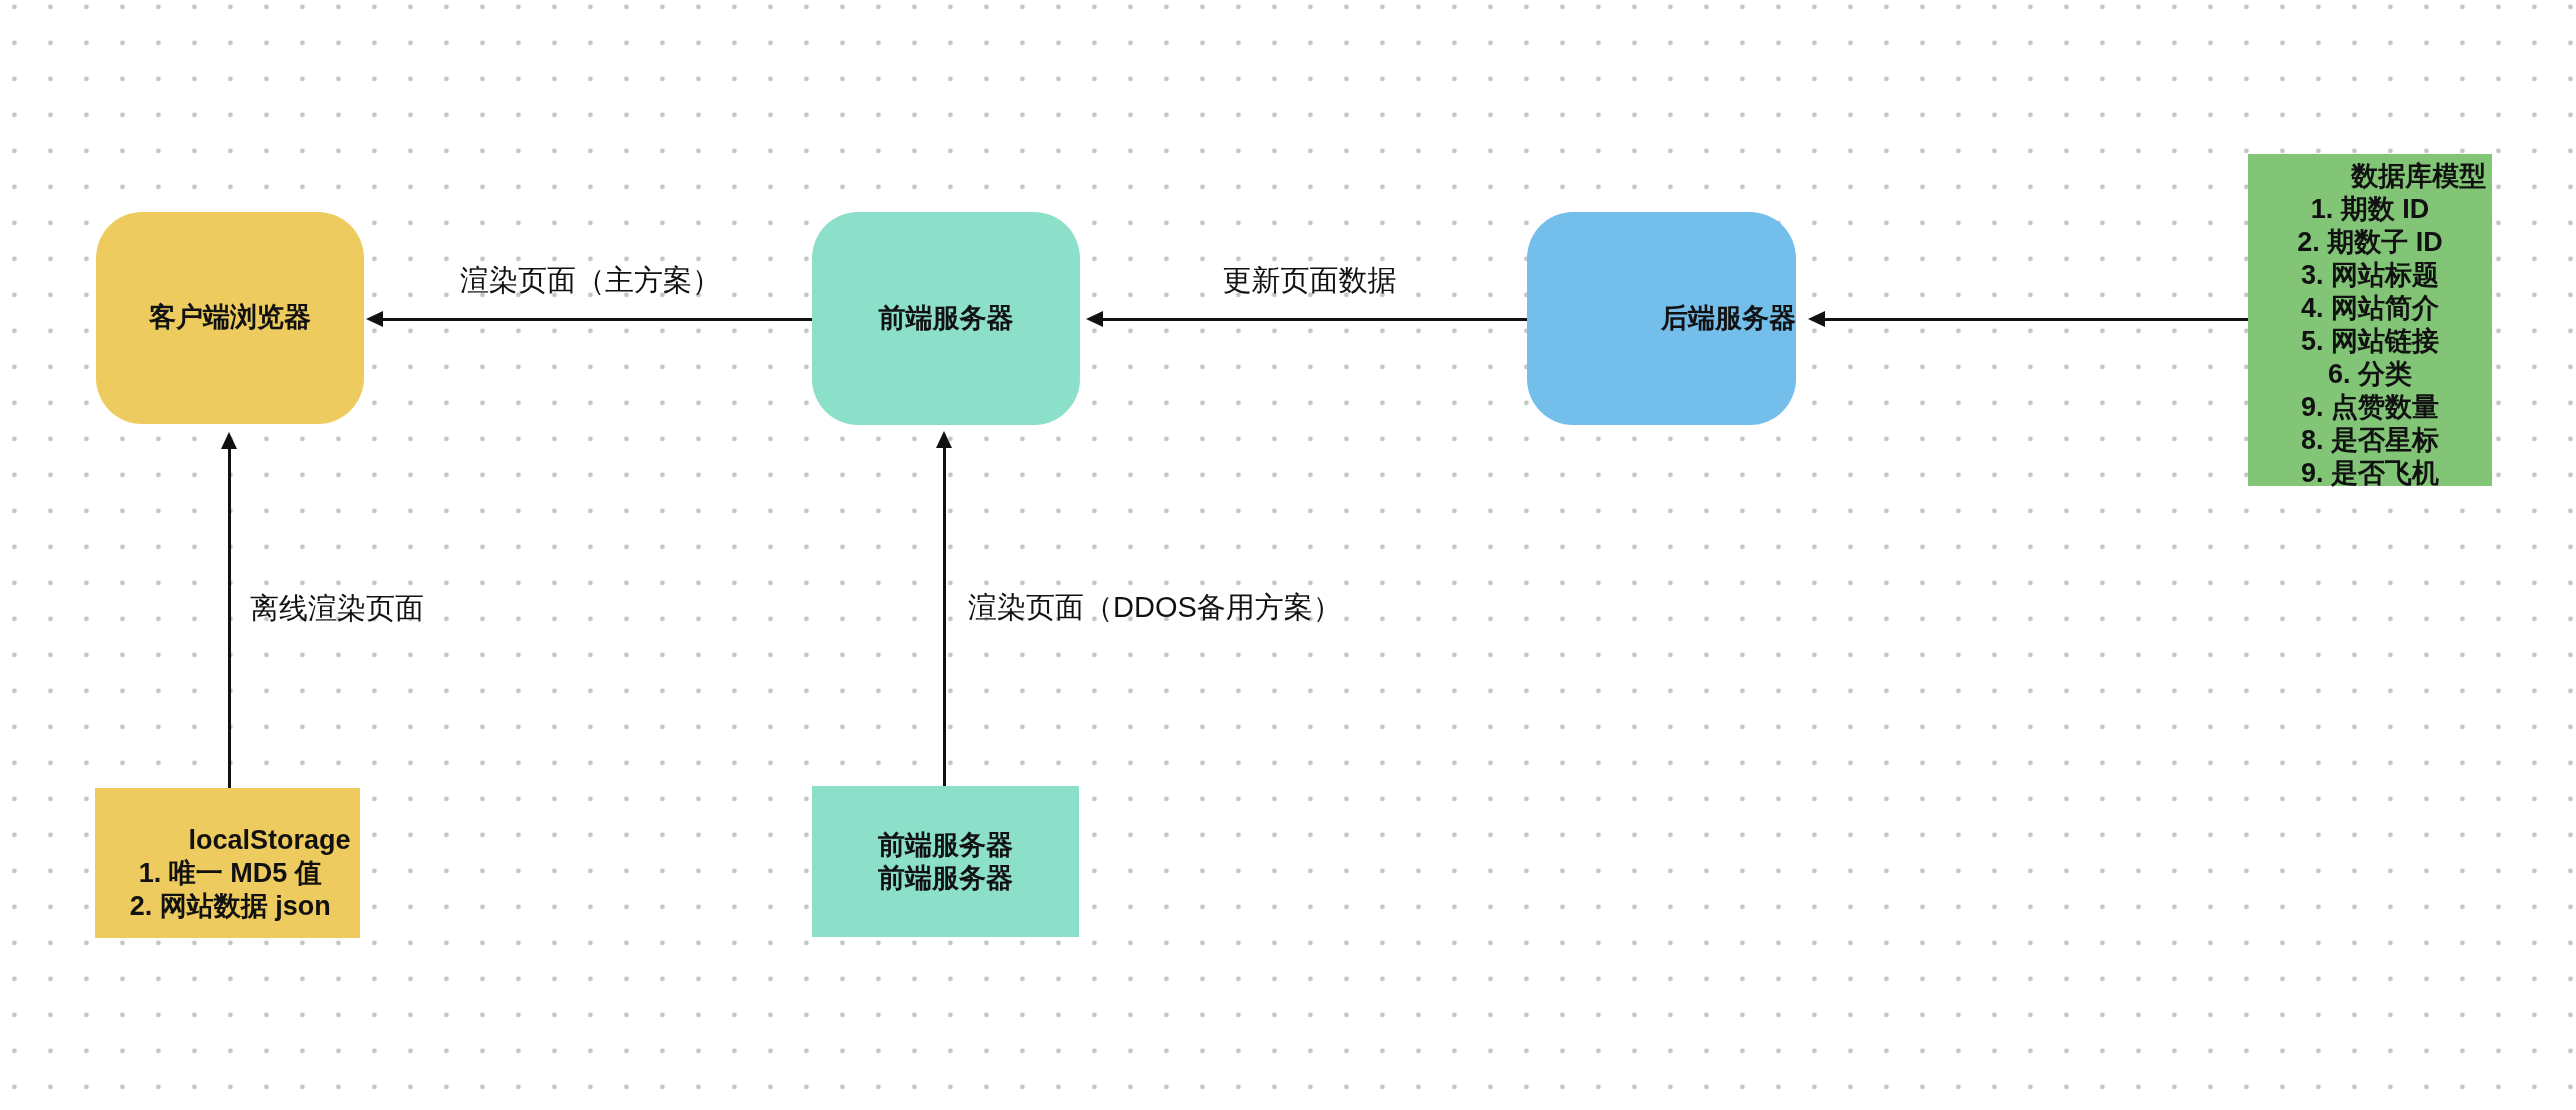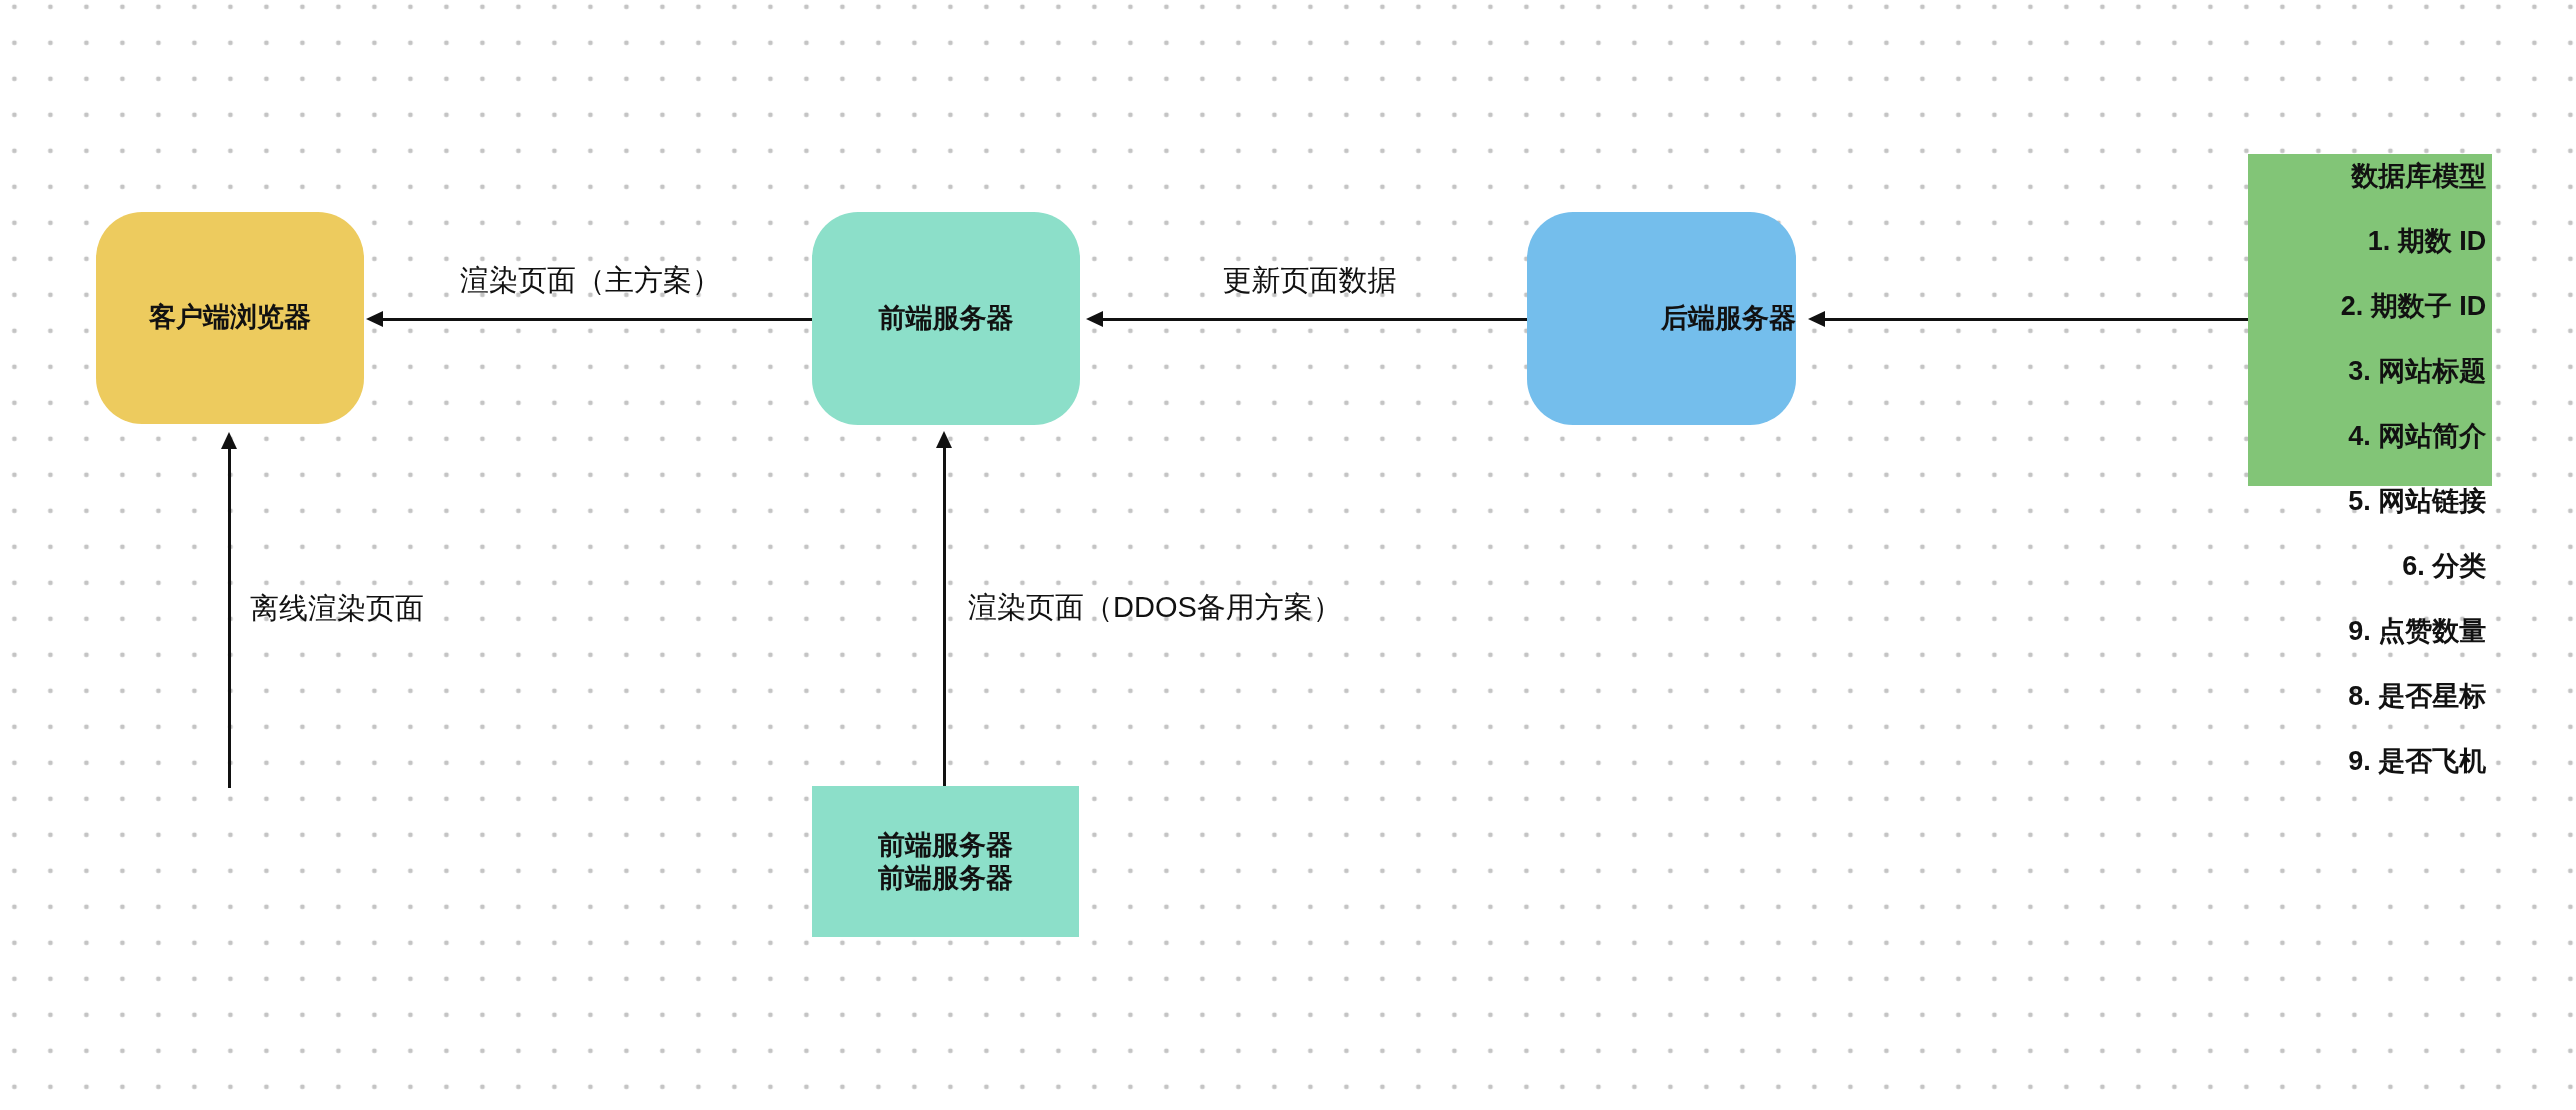--- a/index.html
+++ b/index.html
@@ -31,21 +31,21 @@
     white-space: pre;
   }
   .card {
     position: absolute;
     box-sizing: border-box;
     font-size: 27px;
     font-weight: bold;
     line-height: 33px;
   }
   .card .card-title { text-align: right; }
-  .card .card-item { text-align: right; white-space: pre; margin-top: 32px; }
+  .card .card-item { text-align: center; white-space: pre; }
   .hline { position: absolute; height: 3.3px; background: #111111; }
   .vline { position: absolute; width: 3.3px; background: #111111; }
   .head-left {
     position: absolute; width: 0; height: 0; border-style: solid;
     border-width: 8.6px 17px 8.6px 0;
     border-color: transparent #111111 transparent transparent;
   }
   .head-up {
     position: absolute; width: 0; height: 0; border-style: solid;
     border-width: 0 8.6px 17px 8.6px;
@@ -82,20 +82,25 @@
     <div class="card-item">2. 期数子 ID</div>
     <div class="card-item">3. 网站标题</div>
     <div class="card-item">4. 网站简介</div>
     <div class="card-item">5. 网站链接</div>
     <div class="card-item">6. 分类</div>
     <div class="card-item">9. 点赞数量</div>
     <div class="card-item">8. 是否星标</div>
     <div class="card-item">9. 是否飞机</div>
   </div>
 
+  <div class="card" style="left: 95px; top: 788px; width: 265px; height: 150px; padding: 36px 9.5px 0px 15.2px; background-color: rgb(237, 203, 94);">
+    <div class="card-title">localStorage</div>
+    <div class="card-item">1. 唯一 MD5 值</div>
+    <div class="card-item">2. 网站数据 json</div>
+  </div>
 
   <div class="card" style="left: 812px; top: 786px; width: 267px; height: 151px; display: flex; flex-direction: column; align-items: center; justify-content: center; background-color: rgb(140, 223, 201);">
     <div class="card-title">前端服务器</div>
     <div class="card-title">前端服务器</div>
   </div>
 
   <div>
     <div class="hline" style="left:383px; top:318px; width:429px;"></div>
     <div class="head-left" style="left:366px; top:311px;"></div>
     <div class="edge-label" style="left:400px; top:264px; width:381px; text-align:center;">渲染页面（主方案）</div>

